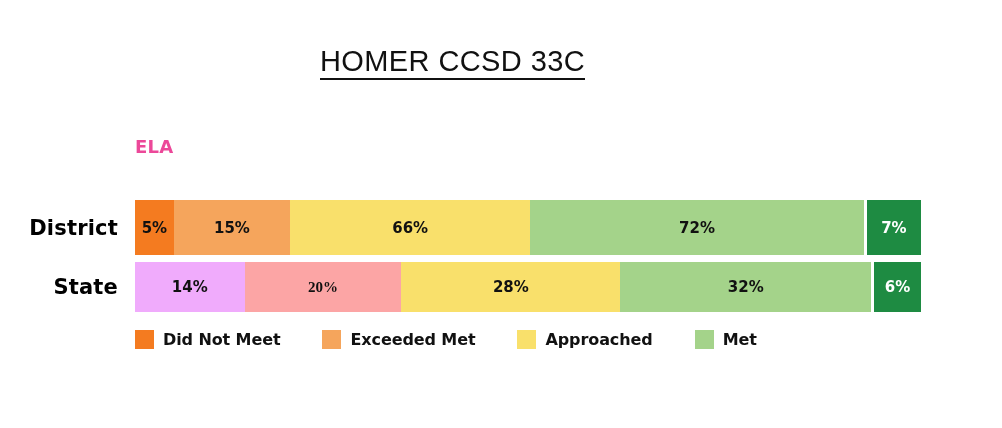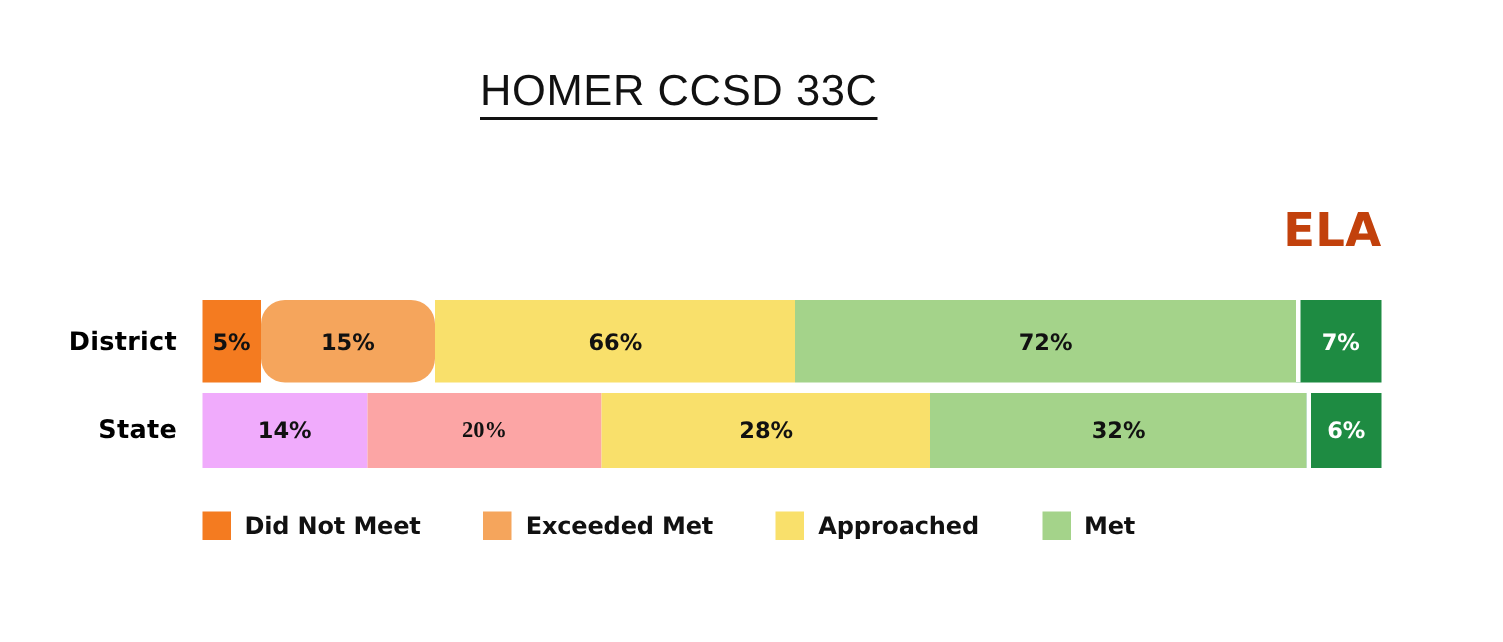--- a/index.html
+++ b/index.html
@@ -36,25 +36,25 @@
     padding-bottom: 2px;
     line-height: 1.05;
   }
 
   
   #chart-title {
     position: absolute;
     left: 135px;
     top: 136px;
     width: 786px;
-    text-align: right;
-    font-family: "DejaVu Sans", sans-serif;
-    font-size: 31px;
-    font-weight: bold;
-    color: #c2410c;
+    text-align: left;
+    font-family: "DejaVu Sans", sans-serif;
+    font-size: 18px;
+    font-weight: bold;
+    color: #ec4899;
     letter-spacing: 0.2px;
   }
 
   
   #plot {
     position: absolute;
     left: 0;
     top: 196px;
     width: 1002px;
     height: 125px;
@@ -71,21 +71,21 @@
   .row-label {
     position: absolute;
     left: 0;
     top: 0;
     width: 118px;
     height: 100%;
     display: flex;
     align-items: center;
     justify-content: flex-end;
     font-family: "DejaVu Sans", sans-serif;
-    font-size: 17px;
+    font-size: 21px;
     font-weight: bold;
     color: #000000;
     letter-spacing: 0.2px;
   }
 
   .stack {
     position: absolute;
     left: 135px;
     top: 0;
     width: 786px;
@@ -111,22 +111,21 @@
   .seg.gapped { border-left: 3px solid #ffffff; }
 
   
   #legend {
     position: absolute;
     left: 135px;
     top: 325px;
     width: 786px;
     height: 24px;
     display: flex;
-    align-items: flex-start;
-    margin-top: 16px;
+    align-items: flex-end;
   }
   .legend-item {
     display: flex;
     align-items: center;
     margin-right: 42px;
   }
   .legend-swatch {
     width: 19px;
     height: 19px;
     margin-right: 9px;
@@ -151,21 +150,21 @@
 <div id="chart-title">ELA</div>
 
 <div id="plot">
 
   <div class="bar-row district">
     <div class="row-label">District</div>
     <div class="stack">
         <div class="seg" style="flex: 5 0 0px; background: rgb(244, 123, 32);">
           <span>5%</span>
         </div>
-        <div class="seg" style="flex: 15 0 0px; background: rgb(245, 165, 92); border-radius: 16px;">
+        <div class="seg" style="flex: 15 0 0px; background: rgb(245, 165, 92);">
           <span>15%</span>
         </div>
         <div class="seg" style="flex: 31 0 0px; background: rgb(249, 224, 107);">
           <span>66%</span>
         </div>
         <div class="seg" style="flex: 43 0 0px; background: rgb(164, 211, 138);">
           <span>72%</span>
         </div>
         <div class="seg light-text gapped" style="flex: 7 0 0px; background: rgb(30, 139, 66);">
           <span>7%</span>

